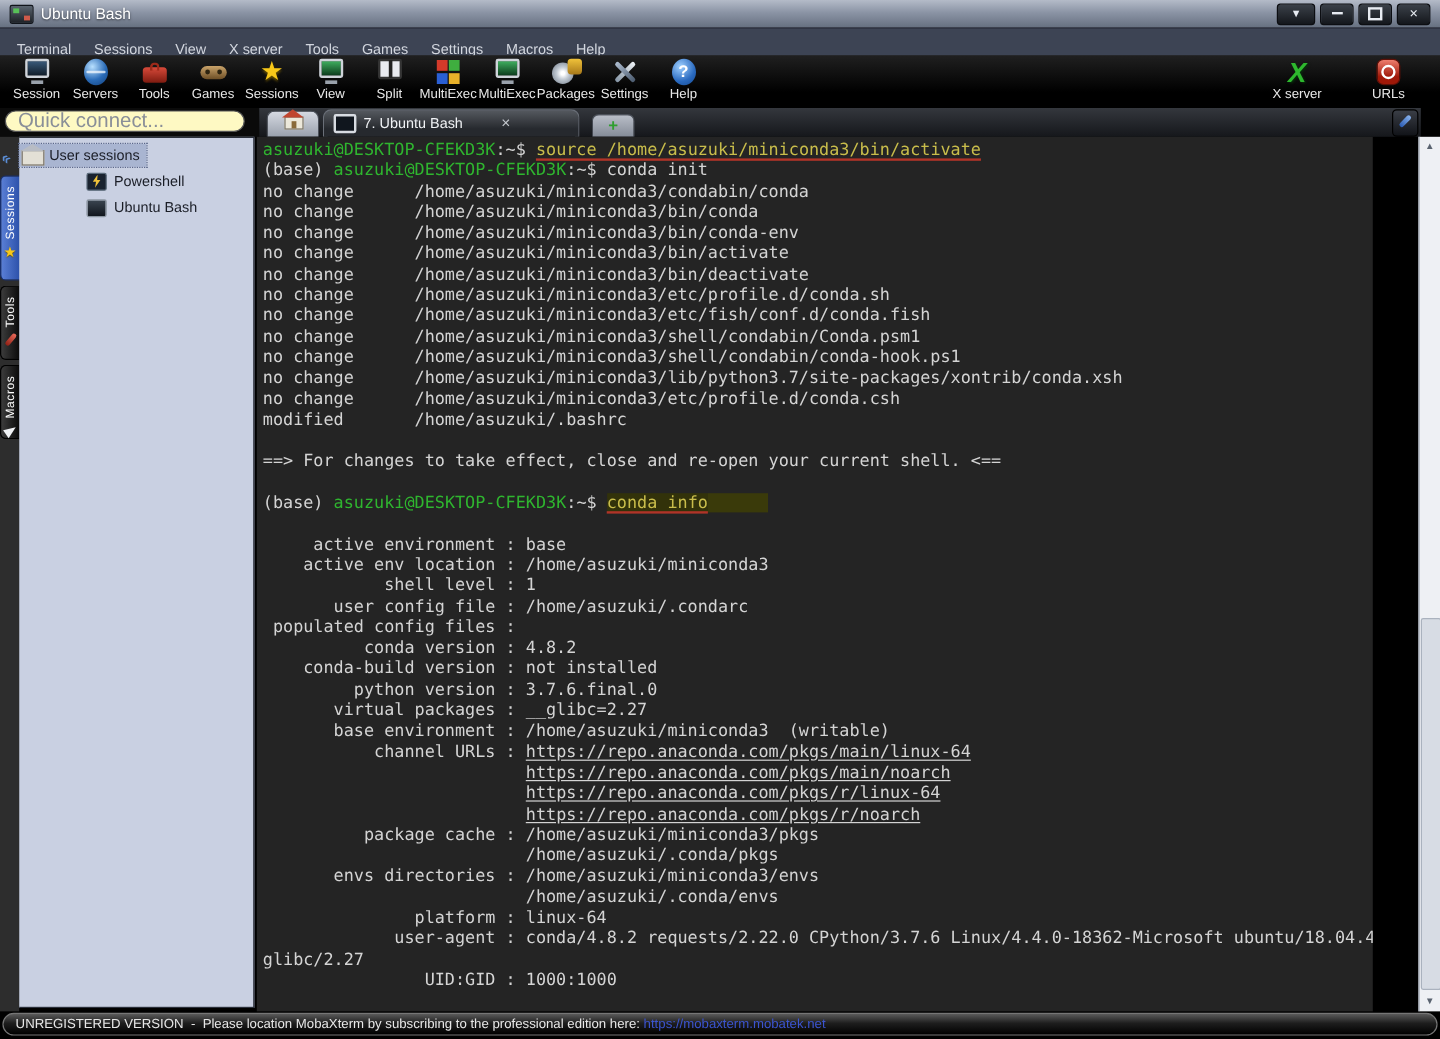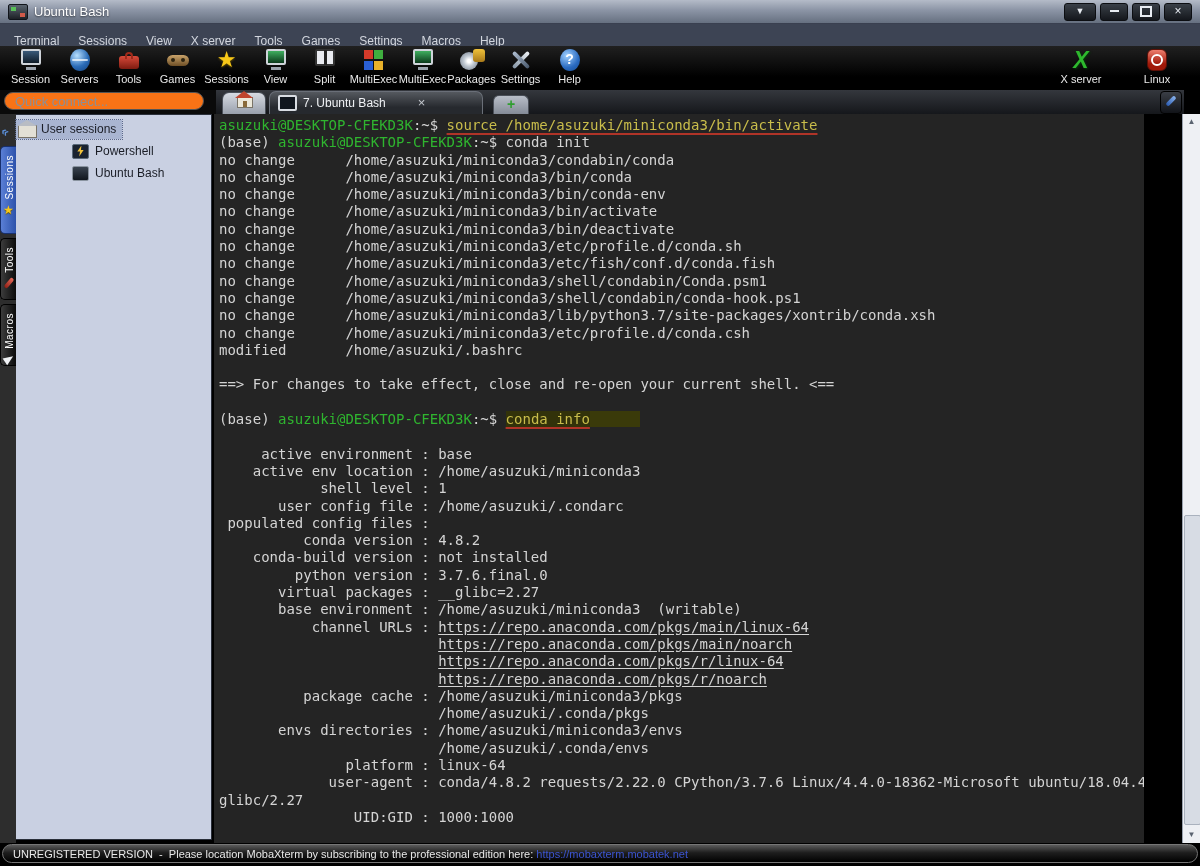--- a/index.html
+++ b/index.html
@@ -73,21 +73,21 @@
   .ic-xserver{color:#2eb82e;font-size:23px;line-height:24px;font-weight:bold;font-style:italic;text-align:center;
     text-shadow:1px 1px 2px #06340a;}
   .ic-power::before{content:"";position:absolute;inset:1px 3px;border-radius:6px;border:1px solid #5e1108;
     background:linear-gradient(#ee7e6e,#a01808 70%);}
   .ic-power::after{content:"";position:absolute;left:50%;top:6px;width:8px;height:8px;margin-left:-6px;
     border:2px solid #fff;border-radius:50%;box-shadow:inset 0 0 1px #800;}
 
   
   .qc-row{position:absolute;left:0;top:90px;width:216px;height:24px;background:#0a0a0a;}
   .qc-input{position:absolute;left:4px;top:2px;width:200px;height:18px;border-radius:10px;border:1px solid #555;
-    background:#f97316;font-size:13px;color:#333;padding:0 10px;outline:none;box-sizing:border-box;
+    background:#fef9c3;font-size:17px;color:#333;padding:0 10px;outline:none;box-sizing:border-box;
     font-family:"Liberation Sans",sans-serif;}
   .qc-input::placeholder{color:#8a8f98;}
   .tabbar{position:absolute;left:216px;top:90px;right:16px;height:24px;
     background:linear-gradient(#34373d,#15171b);display:flex;align-items:flex-end;}
   .home-tab{width:42px;height:21px;margin-left:6px;border-radius:7px 7px 0 0;cursor:pointer;
     background:linear-gradient(#d6dae2,#99a0ac);border:1px solid #4a4f58;border-bottom:none;position:relative;}
   .ic-home{position:absolute;left:50%;top:4px;width:14px;height:9px;margin-left:-7px;background:#ece8da;border:1px solid #7a7468;}
   .ic-home::before{content:"";position:absolute;left:-3px;top:-7px;border-left:9px solid transparent;
     border-right:9px solid transparent;border-bottom:7px solid #c0452e;}
   .ic-home::after{content:"";position:absolute;left:5px;top:3px;width:4px;height:6px;background:#8a6a3a;}
@@ -243,21 +243,21 @@
         </div>
       </div>
     <div class="tool-spacer"></div>
     <div style="display:flex;gap:14px;margin-right:6px;">
         <div class="tool-btn wide">
           <div class="ticon ic-xserver">X</div>
           <div class="tlabel">X server</div>
         </div>
         <div class="tool-btn wide">
           <div class="ticon ic-power"></div>
-          <div class="tlabel">Linux</div>
+          <div class="tlabel">URLs</div>
         </div>
       </div>
   </div>
 
   <div class="qc-row">
     <input class="qc-input" type="text" placeholder="Quick connect..." style="">
   </div>
 
   <div class="tabbar">
     <div class="home-tab">

